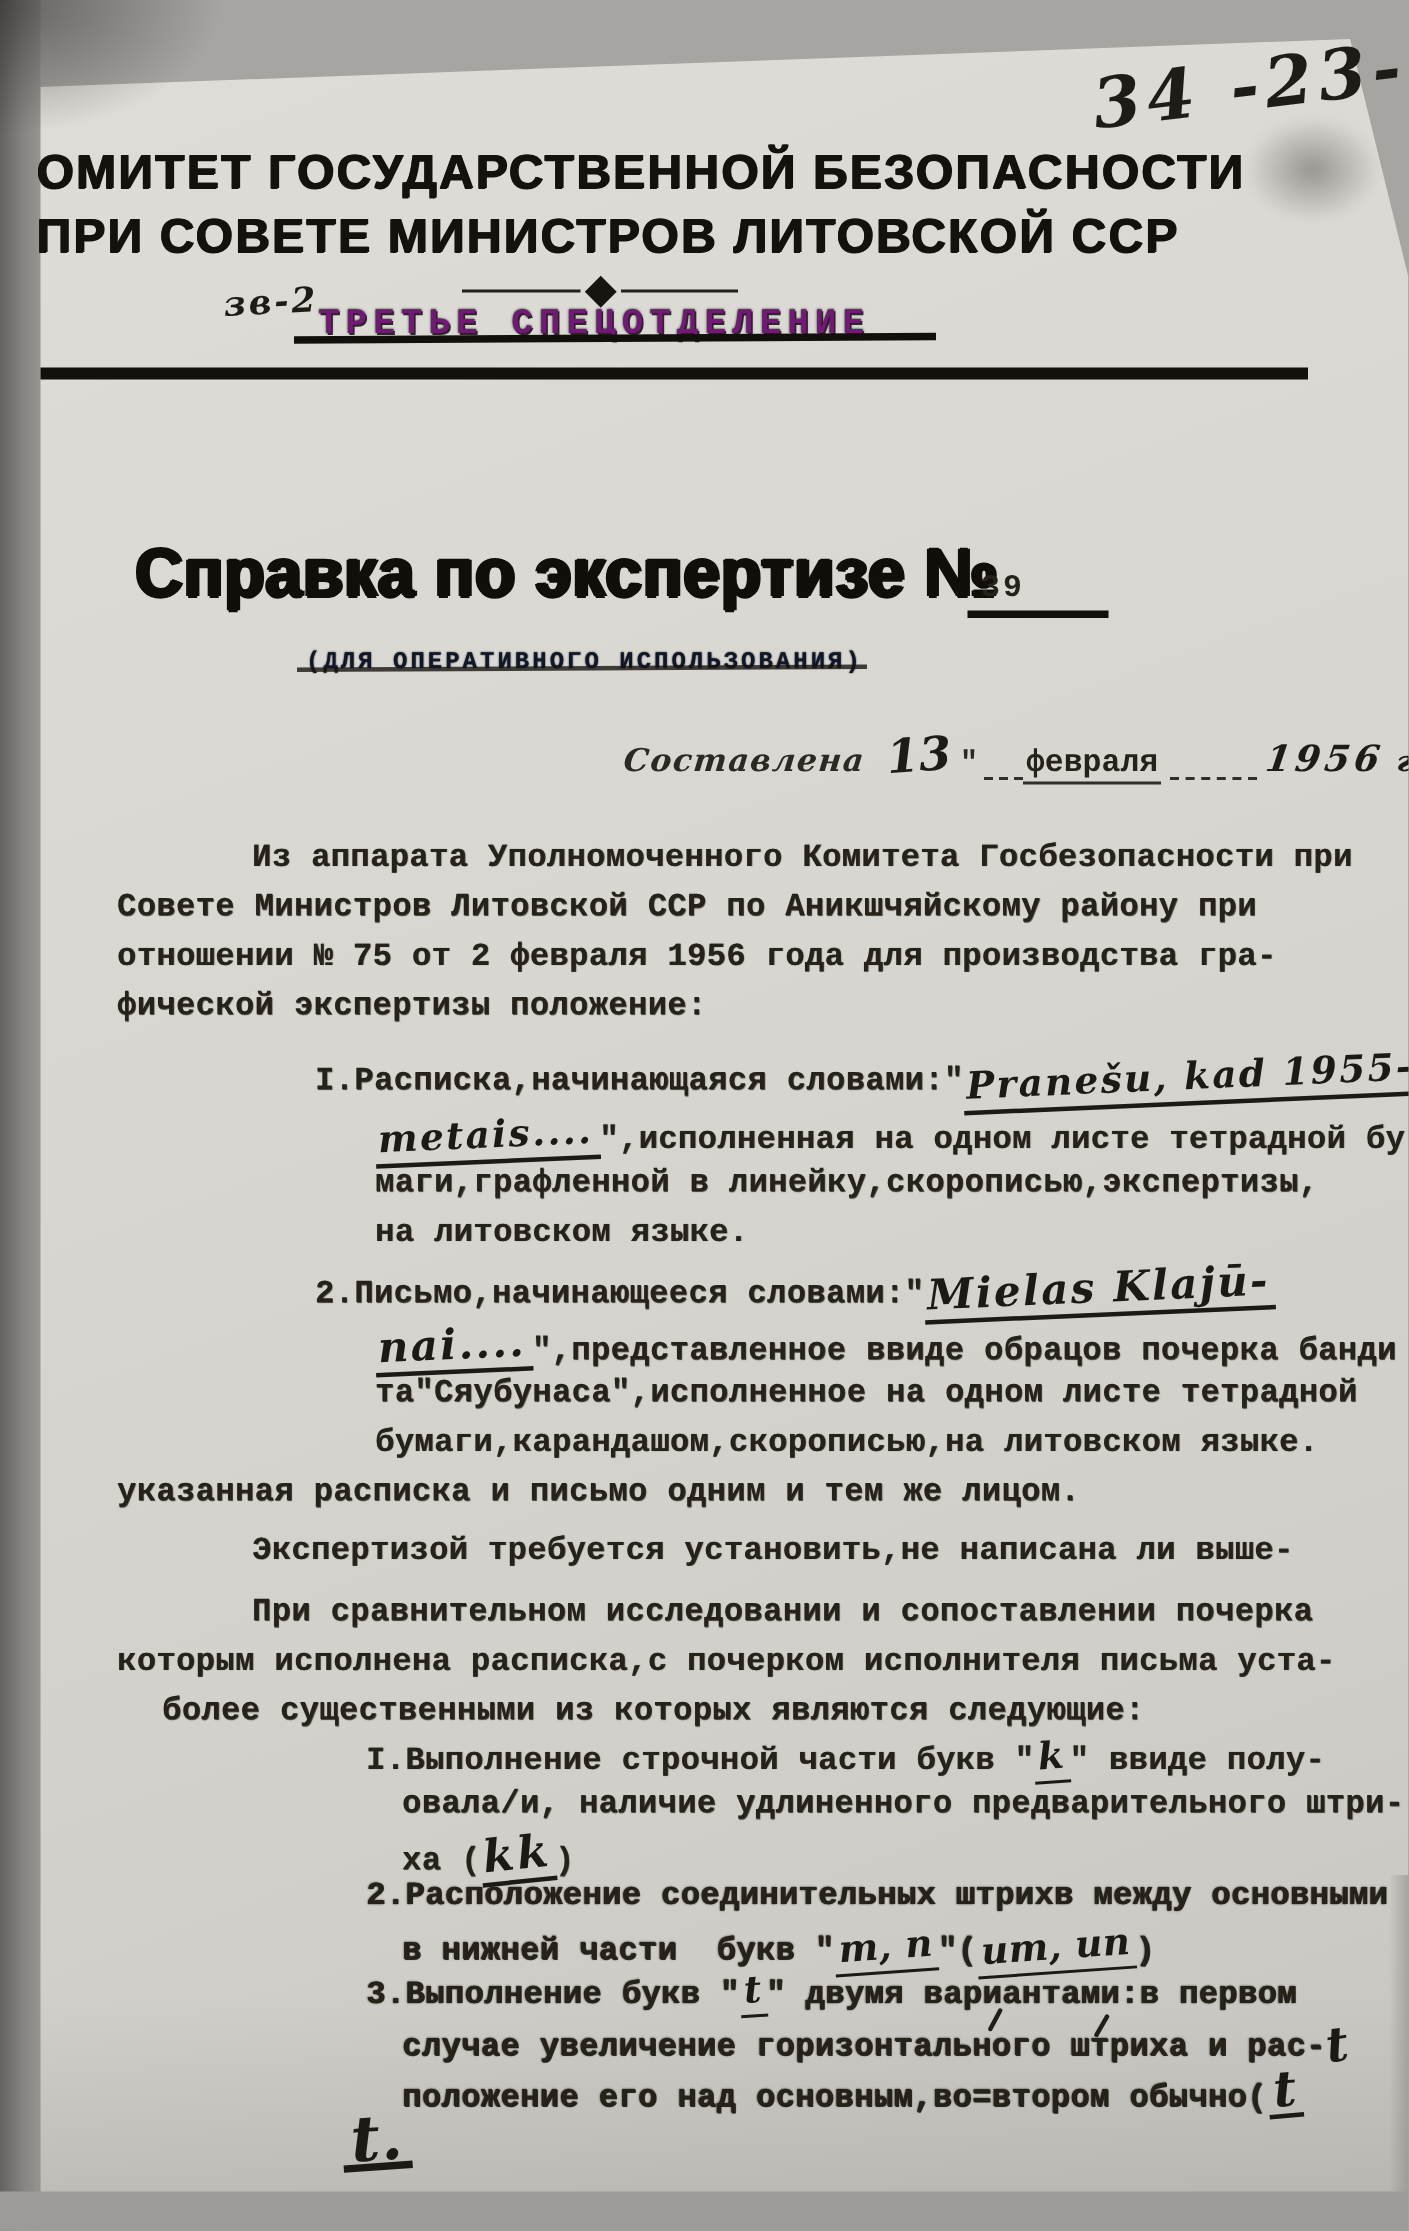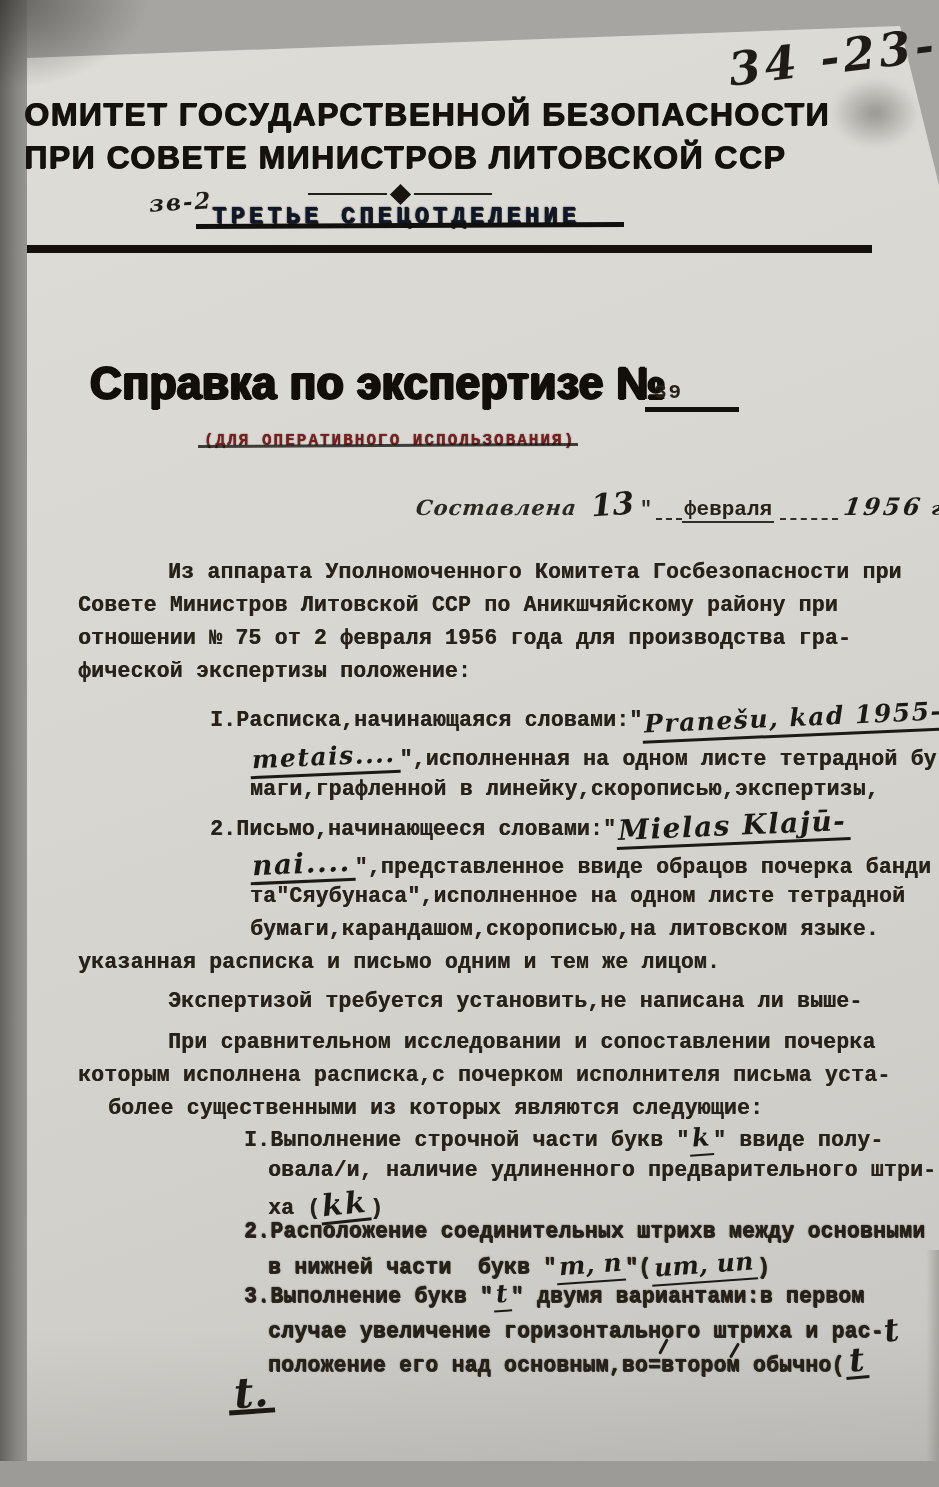--- a/index.html
+++ b/index.html
@@ -29,32 +29,32 @@
 
   .corner-note{position:absolute;left:728px;top:30px;font-size:46px;letter-spacing:4px;
     transform:rotate(-7deg);white-space:pre;}
   .hdr{position:absolute;left:24px;color:#15120d;font-weight:700;font-size:32px;letter-spacing:1.5px;
     white-space:pre;text-shadow:1px 0 0 #15120d,0 .7px 0 #15120d;}
   .hdr1{top:96px}.hdr2{top:139px}
   .zv-note{position:absolute;left:149px;top:188px;font-size:23px;letter-spacing:2px;transform:rotate(-3deg);}
   .ornament{position:absolute;left:308px;top:186px;width:184px;height:16px;display:flex;align-items:center;}
   .orn-line{flex:1;height:2px;background:#23201b;}
   .orn-diamond{width:15px;height:15px;background:#181511;transform:rotate(45deg);margin:0 6px;}
-  .dept{position:absolute;left:212px;top:203px;font-size:24px;letter-spacing:4px;color:#0f172a;
+  .dept{position:absolute;left:212px;top:203px;font-size:24px;letter-spacing:4px;color:#701a75;
     text-shadow:0 0 1.6px #12100c,1px 1px 0 rgba(18,16,12,.85);white-space:pre;}
   .dept-strike{position:absolute;left:196px;top:223px;width:428px;height:5px;background:#12100c;
     transform:rotate(-.3deg);}
   .rule{position:absolute;left:27px;top:245px;width:845px;height:8px;background:#14110d;}
 
   .title{position:absolute;left:90px;top:358px;font-size:44px;font-weight:700;color:#120f0a;
     letter-spacing:.5px;white-space:pre;transform:scaleY(1.04);
     text-shadow:1.6px 0 0 #120f0a,-1.2px 0 0 #120f0a,0 1.2px 0 #120f0a,0 -0.6px 0 #120f0a;}
   .title-num{position:absolute;left:654px;top:381px;font-size:21px;letter-spacing:2px;}
   .title-underline{position:absolute;left:645px;top:407px;width:94px;height:4.5px;background:#14110c;}
-  .subtitle{position:absolute;left:204px;top:432px;font-size:16px;letter-spacing:2px;color:#7f1d1d;
+  .subtitle{position:absolute;left:204px;top:432px;font-size:16px;letter-spacing:2px;color:#0f172a;
     text-shadow:0 0 1.2px #181410;white-space:pre;}
   .subtitle-strike{position:absolute;left:198px;top:444px;width:380px;height:2.5px;background:rgba(24,20,16,.8);
     transform:rotate(-.3deg);}
 
   .date-row{position:absolute;left:416px;top:486px;display:flex;align-items:baseline;white-space:pre;}
   .date-label{font-size:21px;font-weight:700;letter-spacing:1px;color:#2c2822;transform:skewX(-6deg);}
   .date-day{font-size:31px;margin-left:14px;transform:rotate(-4deg);}
   .date-quote{font-size:20px;margin-left:6px;color:#2c2822;}
   .blank{border-bottom:2.5px dashed #332e28;height:4px;align-self:flex-end;margin-bottom:3px;}
   .b1{width:26px;margin-left:4px}.b2{width:58px;margin-left:6px}
@@ -132,20 +132,21 @@
 
 <div class="body-block">
   <div class="typed ln ind">Из аппарата Уполномоченного Комитета Госбезопасности при</div>
   <div class="typed ln">Совете Министров Литовской ССР по Аникшчяйскому району при</div>
   <div class="typed ln">отношении № 75 от 2 февраля 1956 года для производства гра-</div>
   <div class="typed ln">фической экспертизы положение:</div>
 
   <div class="typed ln i1 mt13"><span>I.Расписка,начинающаяся словами:"</span><span class="ihw lith">Pranešu, kad 1955-</span></div>
   <div class="typed ln i1c mt6"><span class="ihw lith">metais....</span><span>",исполненная на одном листе тетрадной бу-</span></div>
   <div class="typed ln i1c">маги,графленной в линейку,скорописью,экспертизы,</div>
+  <div class="typed ln i1c">на литовском языке.</div>
 
   <div class="typed ln i1 mt3"><span>2.Письмо,начинающееся словами:"</span><span class="ihw lith lith2">Mielas Klajū-</span></div>
   <div class="typed ln i1c mt5"><span class="ihw lith lith2">nai....</span><span>",представленное ввиде обрацов почерка банди</span></div>
   <div class="typed ln i1c">та"Сяубунаса",исполненное на одном листе тетрадной</div>
   <div class="typed ln i1c">бумаги,карандашом,скорописью,на литовском языке.</div>
 
   <div class="typed ln">указанная расписка и письмо одним и тем же лицом.</div>
   <div class="typed ln ind mt6">Экспертизой требуется установить,не написана ли выше-</div>
 
   <div class="typed ln ind mt8">При сравнительном исследовании и сопоставлении почерка</div>

